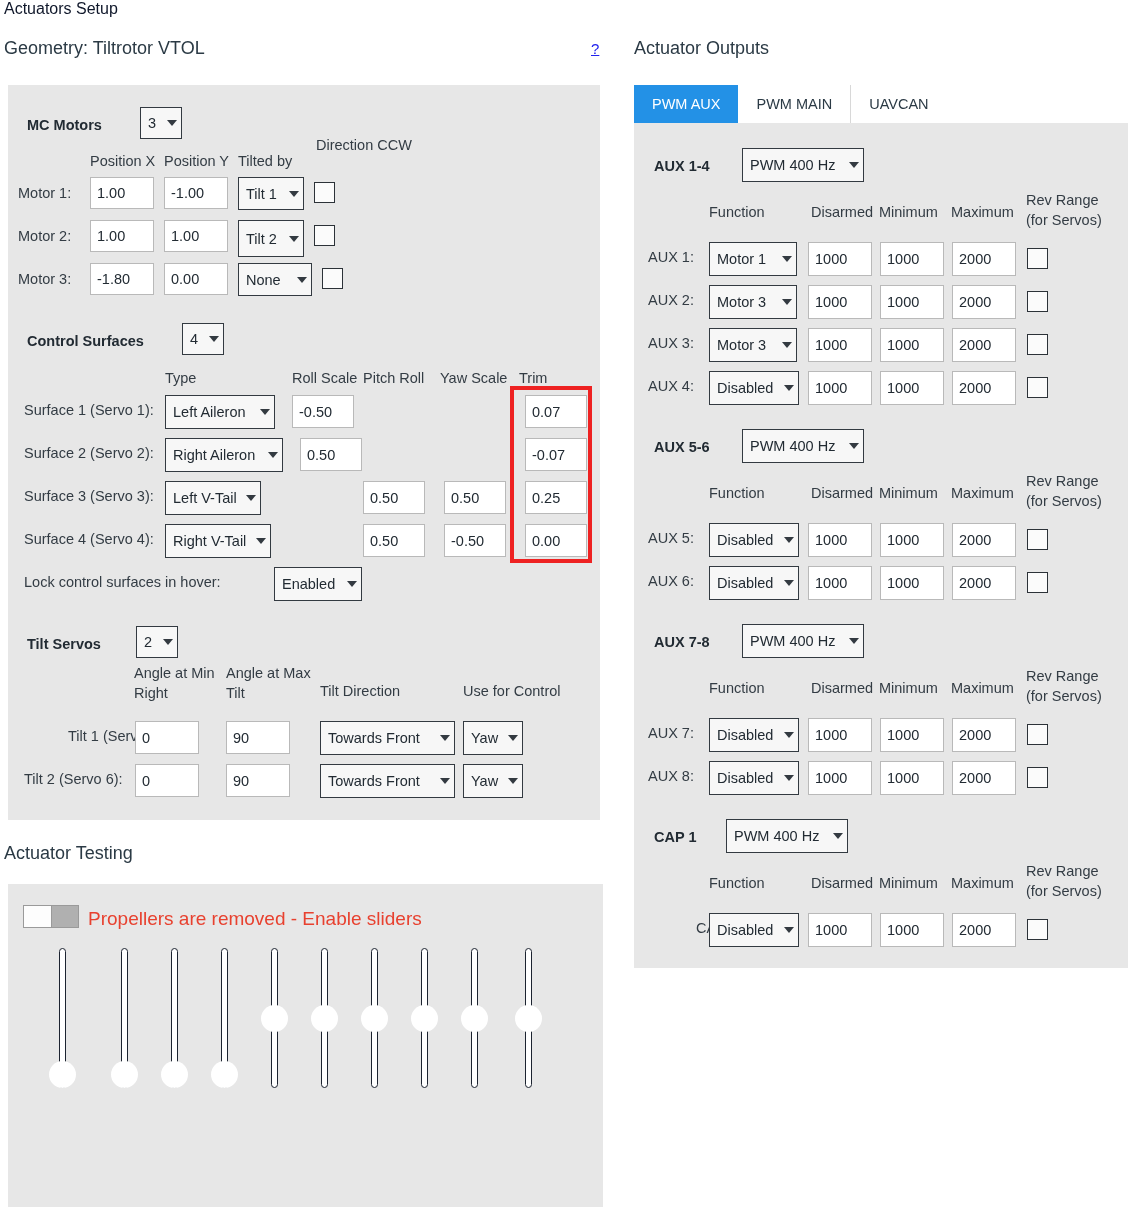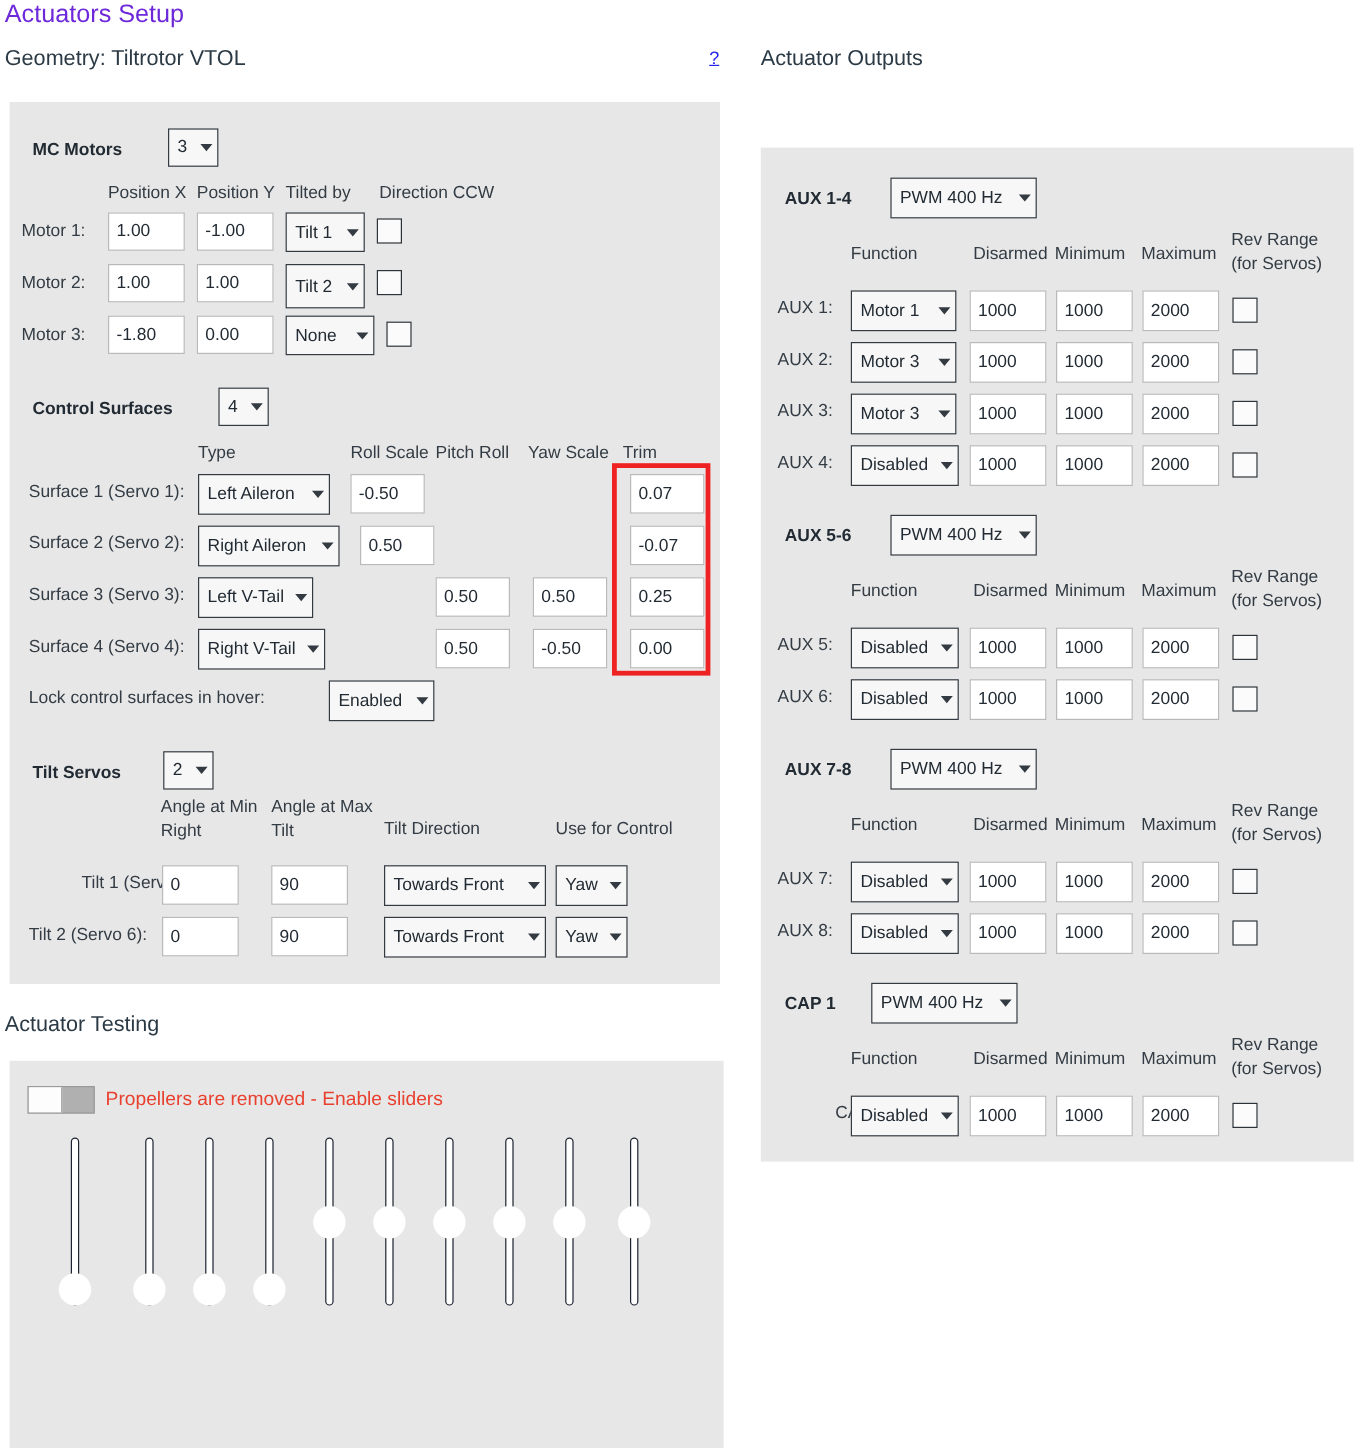--- a/index.html
+++ b/index.html
@@ -6,21 +6,21 @@
     margin: 0; padding: 0;
     width: 1140px; height: 1207px;
     background: #ffffff;
     font-family: "Liberation Sans", sans-serif;
     color: #222b33;
     overflow: hidden;
   }
   .page { position: relative; width: 1140px; height: 1207px; }
 
   
-  .h1 { font-size: 21px; color: #6d28d9; font-weight: 400; }
+  .h1 { font-size: 16px; color: #0f172a; font-weight: 400; }
   .h2 { font-size: 18px; color: #2b3a45; font-weight: 400; }
   .sec-title { font-size: 14.5px; font-weight: bold; color: #222b33; }
   .lbl { font-size: 14.5px; color: #333c44; }
   .hdr { font-size: 14.5px; color: #333c44; }
 
   
   .panel { position: absolute; background: #e7e7e7; }
 
   
   .txt {
@@ -90,21 +90,21 @@
     position: absolute; box-sizing: border-box;
     width: 56px; height: 23px;
     border: 1px solid #9a9a9a; background: #b0b0b0;
     cursor: pointer;
   }
   .toggle .knob {
     position: absolute; left: 0; top: 0;
     width: 27px; height: 21px; background: #fdfdfd;
     border-right: 1px solid #9a9a9a;
   }
-  .warn { position: absolute; font-size: 16px; color: #e8412f; white-space: nowrap; text-align: right; }
+  .warn { position: absolute; font-size: 19px; color: #e8412f; white-space: nowrap; text-align: right; }
 
   
   .slider { position: absolute; width: 26px; }
   .strack {
     position: absolute; left: 10px; top: 0;
     width: 7px; height: 100%;
     background: #ffffff;
     border: 1px solid #1c2330;
     border-radius: 4px;
     box-sizing: border-box;
@@ -132,21 +132,21 @@
 
     <div class="sec-title" style="position:absolute;left:19px;top:32px;">MC Motors</div>
     <div class="sel" style="left:132px;top:22px;width:42px;height:32px;">
       <span class="cap">3</span>
       <span class="caret"></span>
     </div>
 
     <div class="hdr" style="position:absolute;left:82px;top:68px;">Position X</div>
     <div class="hdr" style="position:absolute;left:156px;top:68px;">Position Y</div>
     <div class="hdr" style="position:absolute;left:230px;top:68px;">Tilted by</div>
-    <div class="hdr" style="position:absolute;left:308px;top:68px;">Direction CCW</div>
+    <div class="hdr" style="position:absolute;left:308px;top:52px;">Direction CCW</div>
 
     <div class="lbl" style="position:absolute;left:10px;top:100px;">Motor 1:</div>
     <input class="txt" style="left: 82px; top: 92px; width: 64px; height: 32px;" value="1.00">
     <input class="txt" style="left: 156px; top: 92px; width: 64px; height: 32px;" value="-1.00">
     <div class="sel" style="left:230px;top:92px;width:66px;height:33px;">
       <span class="cap">Tilt 1</span>
       <span class="caret"></span>
     </div>
     <div class="cbx" style="left:306px;top:97px;"></div>
 
@@ -311,20 +311,25 @@
       <div class="shandle" style="top:57px;"></div>
     </div>
 
     <div class="slider" style="left:507px;top:64px;height:140px;">
       <div class="strack"></div>
       <div class="shandle" style="top:57px;"></div>
     </div>
 
   </div>
 
+  <div class="tabstrip" style="left:634px;top:85px;height:38px;">
+    <div class="tab active">PWM AUX</div>
+    <div class="tab">PWM MAIN</div>
+    <div class="tab last">UAVCAN</div>
+  </div>
 
   <div class="panel" style="left:634px;top:123px;width:494px;height:845px;">
 
     <div class="sec-title" style="position:absolute;left:20px;top:35px;">AUX 1-4</div>
     <div class="sel" style="left:108px;top:25px;width:122px;height:34px;">
       <span class="cap">PWM 400 Hz</span>
       <span class="caret"></span>
     </div>
     <div class="hdr" style="position:absolute;left:75px;top:81px;">Function</div>
     <div class="hdr" style="position:absolute;left:177px;top:81px;">Disarmed</div>

